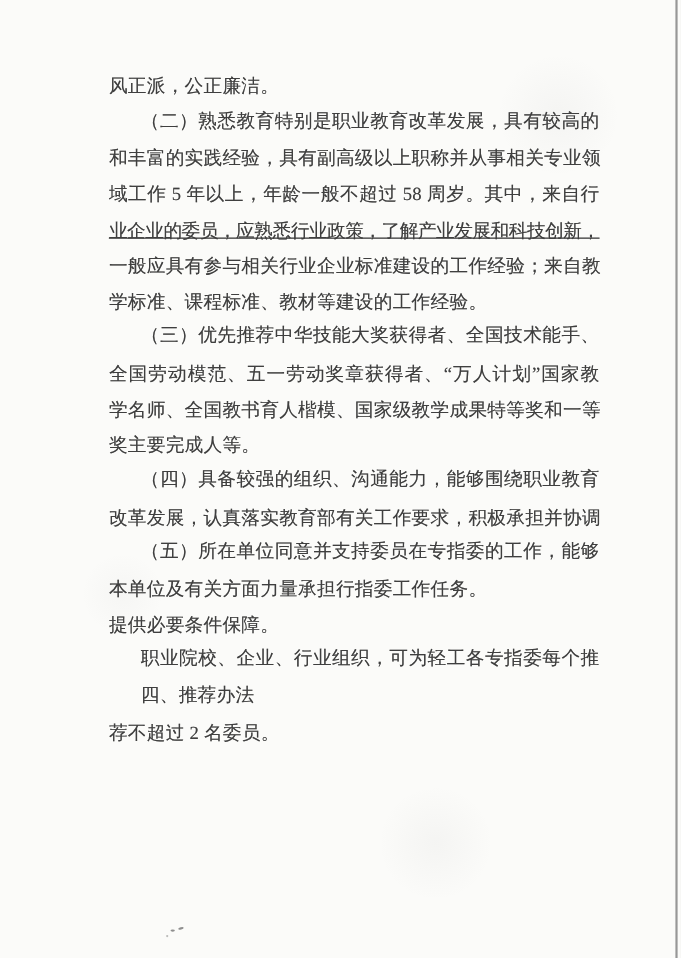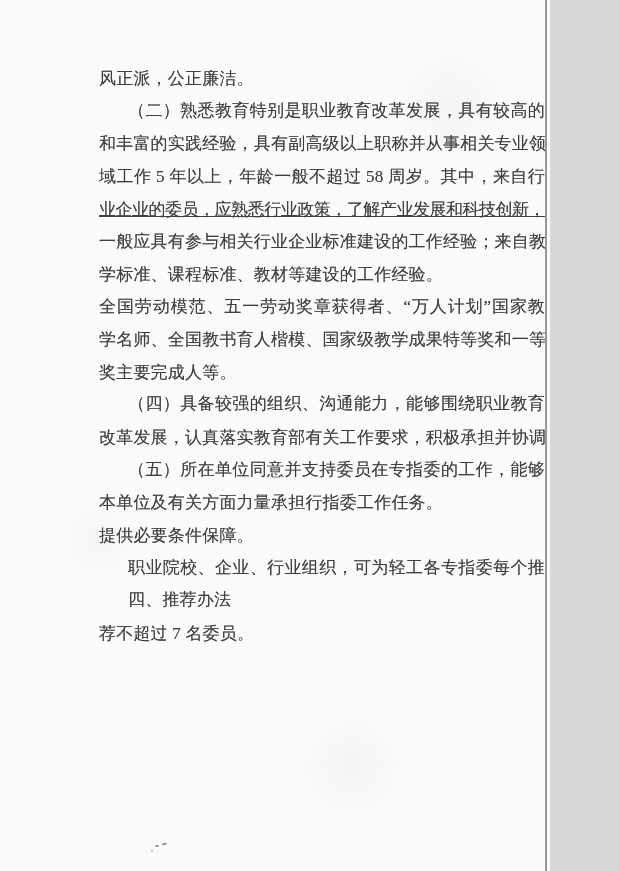--- a/index.html
+++ b/index.html
@@ -2,21 +2,21 @@
 <html><head>
 <meta charset="utf-8">
 <style>
   html, body {
     margin: 0;
     padding: 0;
     background: #d8d8d6;
   }
   .page {
     position: relative;
-    width: 550px;
+    width: 619px;
     height: 871px;
     background: #fbfbf9;
     overflow: hidden;
     font-family: "Liberation Serif", "DejaVu Serif", serif;
     color: #3f3f3f;
   }
   
   .page::before {
     content: "";
     position: absolute;
@@ -78,31 +78,32 @@
 <div class="page">
 
   <div class="textblock">
     <div class="line">风正派，公正廉洁。</div>
     <div class="line indent fill">（二）熟悉教育特别是职业教育改革发展，具有较高的</div>
     <div class="line fill">和丰富的实践经验，具有副高级以上职称并从事相关专业领</div>
     <div class="line fill">域工作 5 年以上，年龄一般不超过 58 周岁。其中，来自行</div>
     <div class="line fill tight">业企业的委员，应熟悉行业政策，了解产业发展和科技创新，</div>
     <div class="line fill">一般应具有参与相关行业企业标准建设的工作经验；来自教</div>
     <div class="line">学标准、课程标准、教材等建设的工作经验。</div>
+    <div class="line indent fill">（三）优先推荐中华技能大奖获得者、全国技术能手、</div>
     <div class="line fill">全国劳动模范、五一劳动奖章获得者、“万人计划”国家教</div>
     <div class="line fill">学名师、全国教书育人楷模、国家级教学成果特等奖和一等</div>
     <div class="line">奖主要完成人等。</div>
     <div class="line indent fill">（四）具备较强的组织、沟通能力，能够围绕职业教育</div>
     <div class="line fill">改革发展，认真落实教育部有关工作要求，积极承担并协调</div>
     <div class="line indent fill">（五）所在单位同意并支持委员在专指委的工作，能够</div>
     <div class="line">本单位及有关方面力量承担行指委工作任务。</div>
     <div class="line">提供必要条件保障。</div>
     <div class="line indent fill">职业院校、企业、行业组织，可为轻工各专指委每个推</div>
     <div class="line indent">四、推荐办法</div>
-    <div class="line">荐不超过 7 名委员。</div>
+    <div class="line">荐不超过 2 名委员。</div>
   </div>
 
   <div class="scan-edge-line"></div>
 
   <div class="smudge s1"></div>
   <div class="smudge s2"></div>
   <div class="smudge s3"></div>
 
 </div>
 

